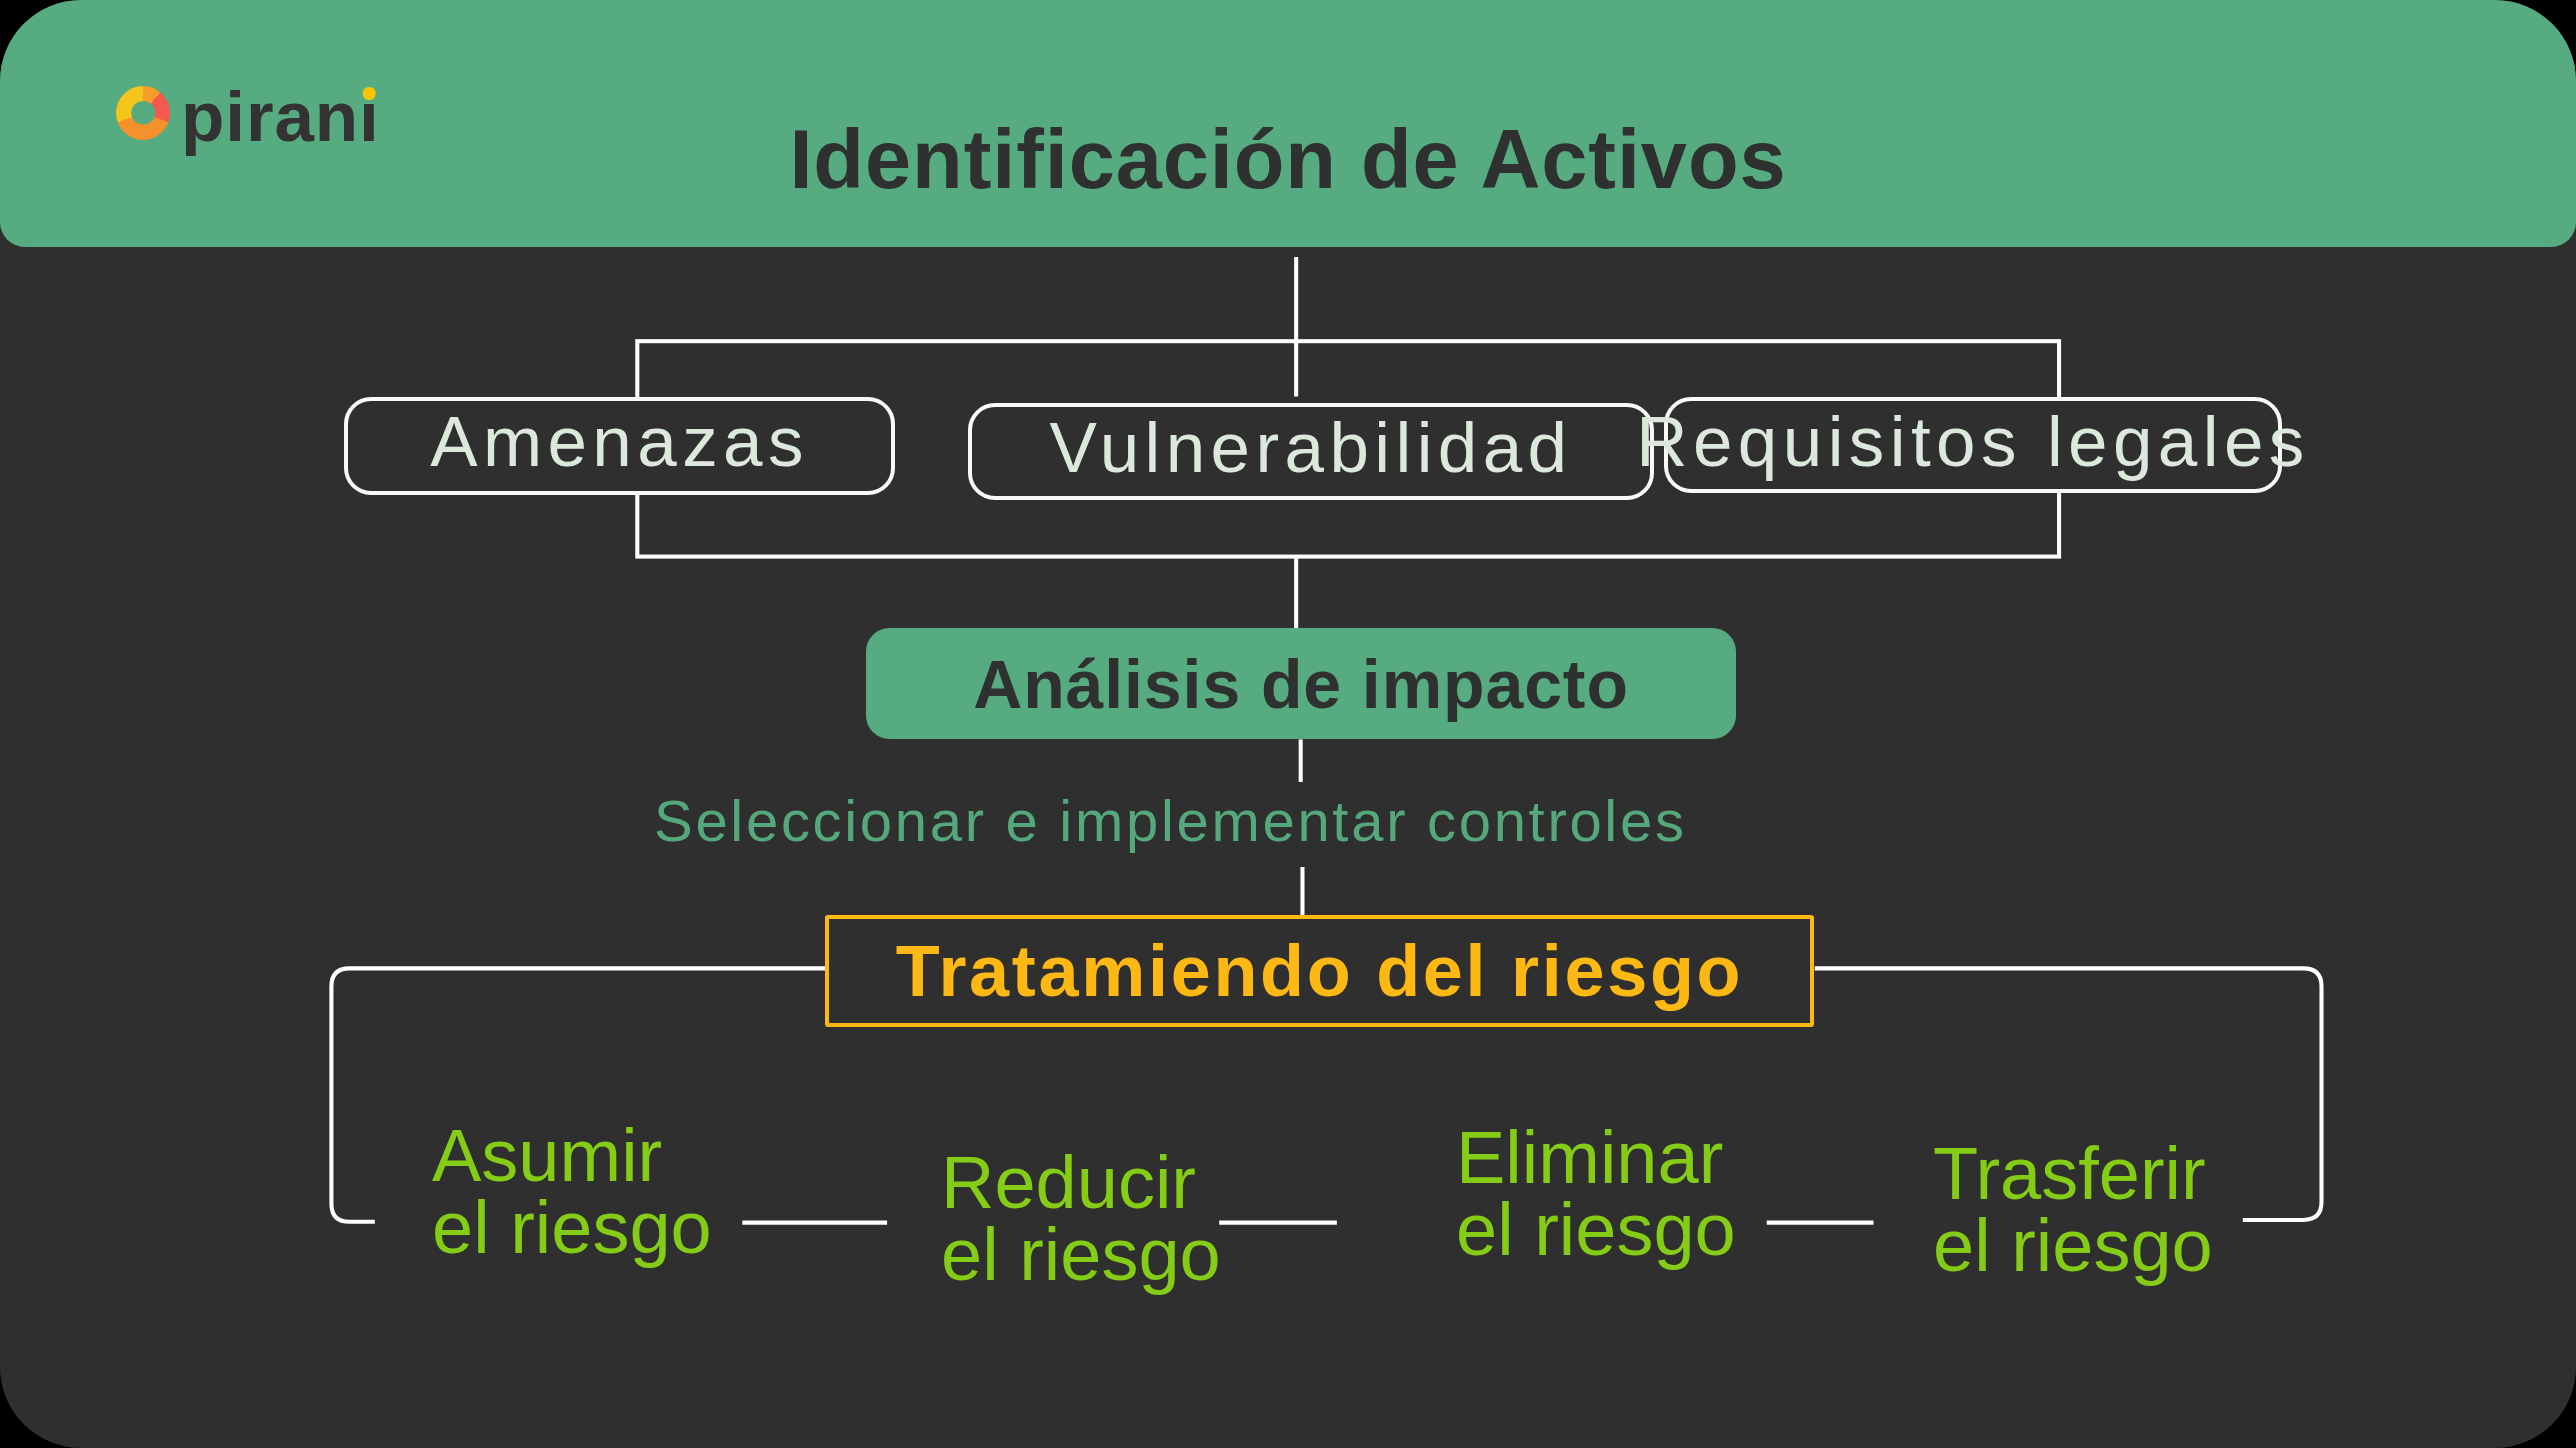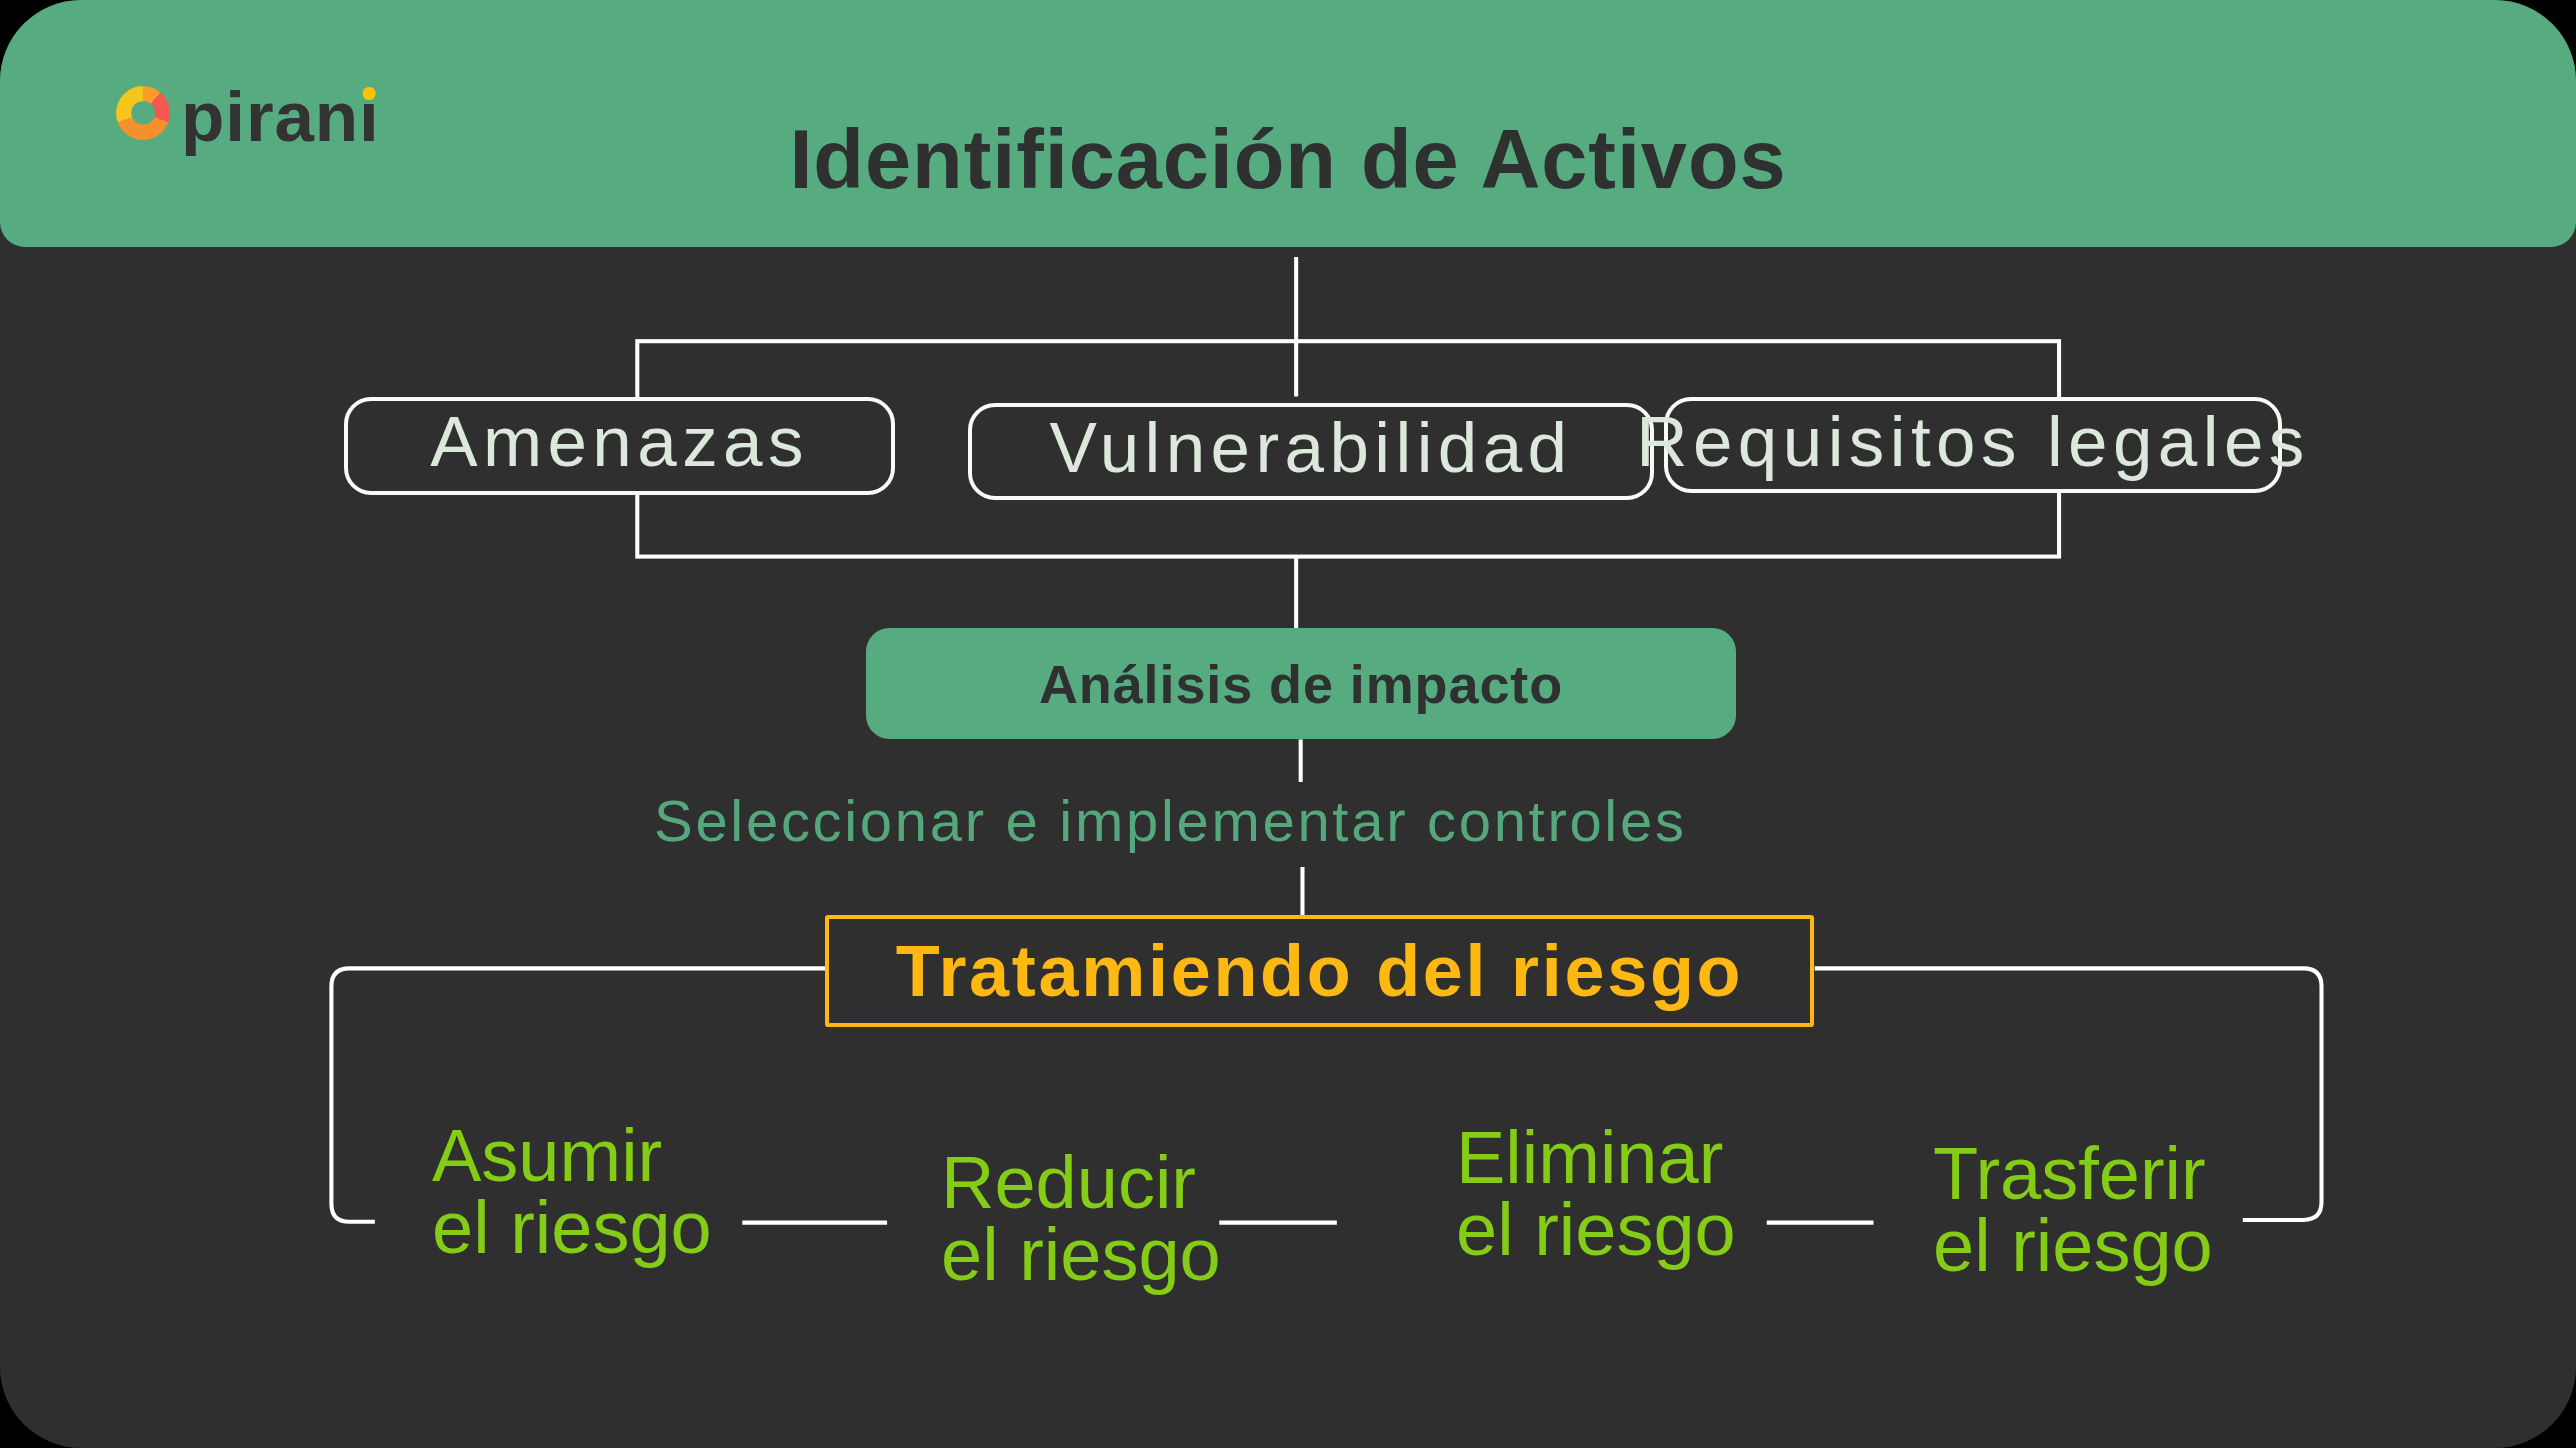--- a/index.html
+++ b/index.html
@@ -114,21 +114,21 @@
   .box-vulner     { left: 968px; top: 396px; width: 686px; height: 97px; margin-top: 7px; }
   .box-requisitos { left: 1664px; top: 397px; width: 618px; height: 96px; }
   .impact-box {
     left: 866px; top: 628px;
     width: 870px; height: 111px;
     background: #57ab80;
     border-radius: 23.5px;
     display: flex;
     align-items: center;
     justify-content: center;
-    font-size: 54px;
+    font-size: 68px;
     font-weight: 700;
     letter-spacing: 0.9px;
     color: #2f3130;
     white-space: nowrap;
   }
   .controls-note {
     left: 654px; top: 775px;
     width: 1314px;
     text-align: left;
     font-size: 58px;

